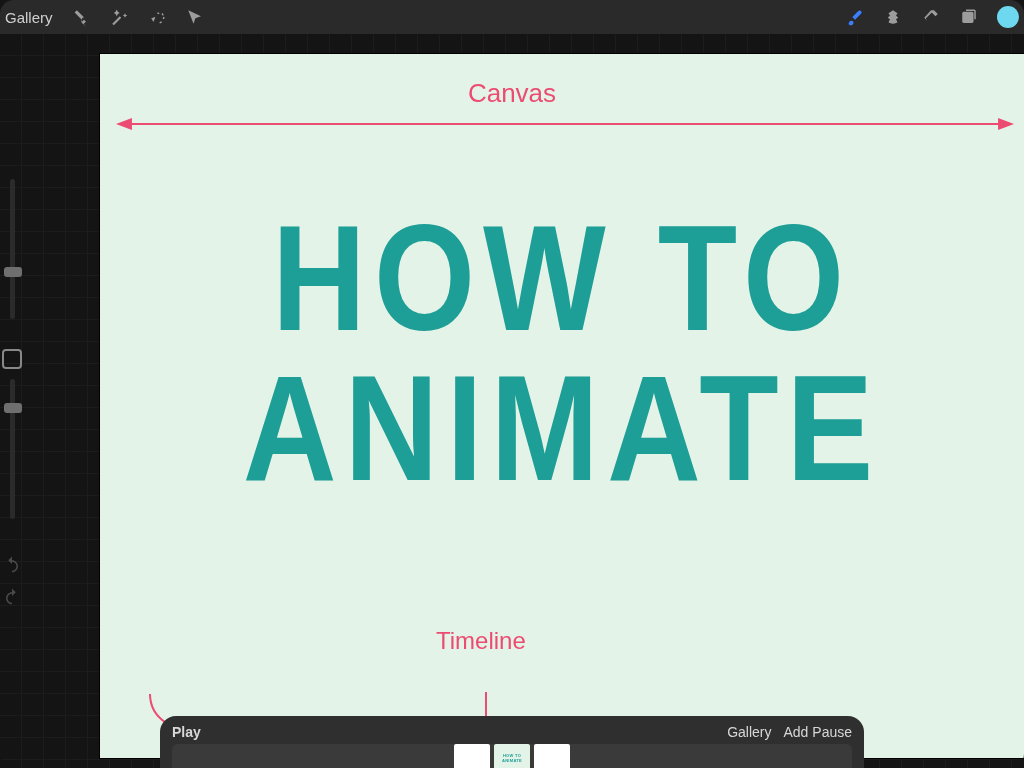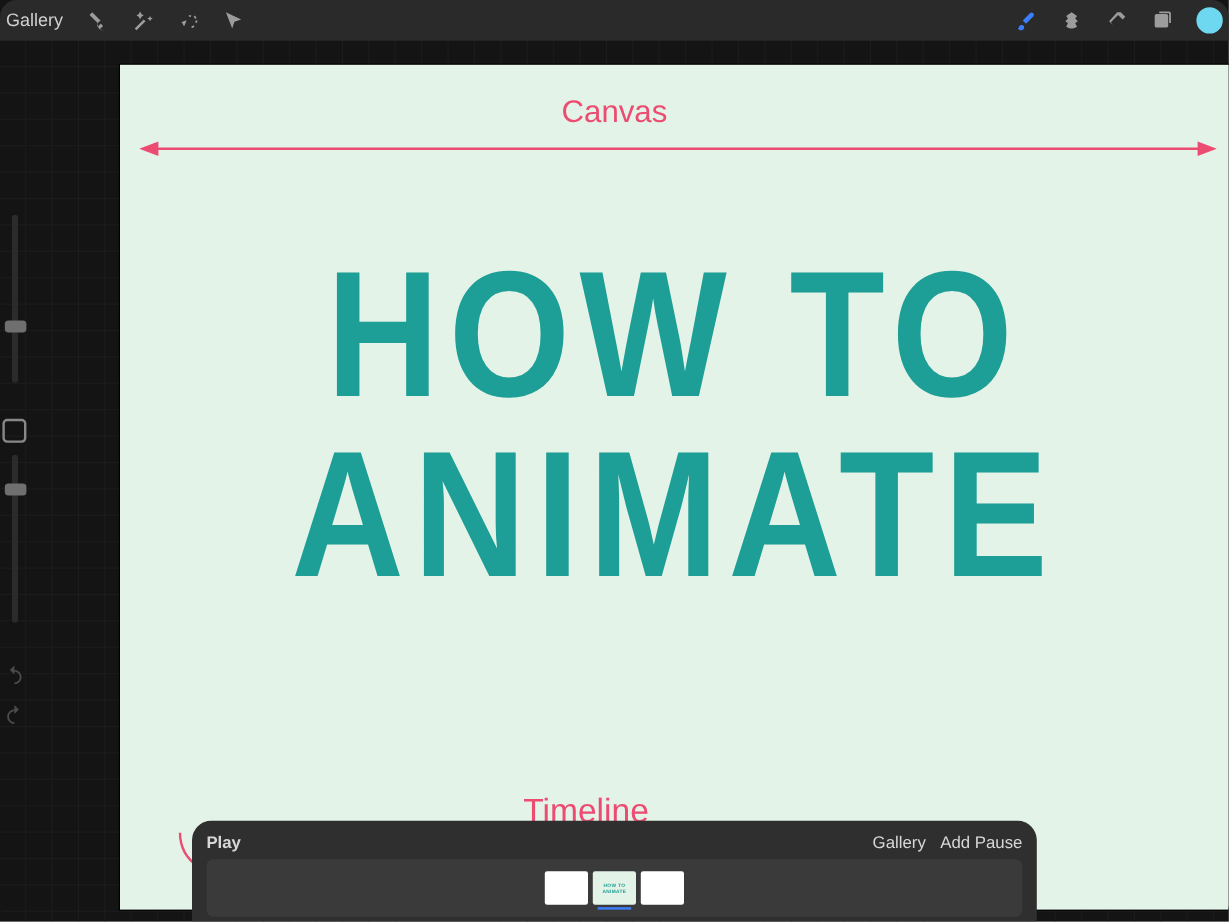--- a/index.html
+++ b/index.html
@@ -34,26 +34,26 @@
   .undo-icons { margin-top:auto; display:flex; flex-direction:column; gap:10px; align-items:center;}
   .undo-icons svg { width:18px; height:18px; fill:#4b4b4b;}
   
   .canvas { position:absolute; left:100px; top:20px; width:924px; height:704px; background:var(--canvas-bg); box-shadow:0 0 0 1px #000;}
   .canvas-text { position:absolute; left:0; right:0; top:150px; text-align:center; }
   .canvas-line { display:block; font-size:130px; line-height:1.15; font-weight:900; letter-spacing:8px; color:var(--teal); font-family:"Arial Black",Impact,sans-serif; text-transform:uppercase; transform:scaleY(1.15);}
   
   .anno-canvas-label { position:absolute; color:var(--pink); font-size:26px; font-weight:500; top:44px; left:50%; transform:translateX(-50%);text-align:right;}
   .anno-canvas-arrow { position:absolute; top:80px; left:116px; right:10px; height:20px; pointer-events:none;}
   .anno-canvas-arrow svg { width:100%; height:100%;}
-  .anno-timeline-label { position:absolute; color:var(--pink); font-size:28px; font-weight:500; top:626px; left:436px;}
+  .anno-timeline-label { position:absolute; color:var(--pink); font-size:24px; font-weight:500; top:593px; left:436px;}
   .anno-timeline-arrow { position:absolute; top:658px; left:476px; pointer-events:none;}
   .anno-play-label { position:absolute; color:var(--pink); font-size:24px; font-weight:500; top:626px; left:118px;}
   .anno-play-arrow { position:absolute; top:654px; left:140px; pointer-events:none;}
   
-  .timeline { position:absolute; bottom:0; left:160px; right:160px; height:84px; background:var(--panel-bg); border-radius:16px 16px 0 0; display:flex; flex-direction:column; padding:8px 12px 4px 12px; color:#d7d7d7;}
+  .timeline { position:absolute; bottom:0; left:160px; right:160px; height:52px; background:var(--panel-bg); border-radius:16px 16px 0 0; display:flex; flex-direction:column; padding:8px 12px 4px 12px; color:#d7d7d7;}
   .timeline-top { display:flex; align-items:center; font-size:14px; height:20px; gap:12px;}
   .timeline-top .spacer { flex:1; }
   .timeline-top span { cursor:pointer; }
   .timeline-track { flex:1; background:#3a3a3a; border-radius:6px; margin-top:4px; display:flex; align-items:center; justify-content:center; gap:4px;}
   .frame { width:36px; height:28px; background:#fff; border-radius:2px; position:relative; display:flex; align-items:center; justify-content:center;}
   .frame.active::after { content:""; position:absolute; bottom:-4px; left:4px; right:4px; height:2px; background:#3b7fff;}
   .frame.mini { background:#e4f3e7; color:#1d9e96; font-size:4px; line-height:5px; text-align:center; font-weight:900; letter-spacing:0.3px;}
 </style>
 </head>
 <body>

